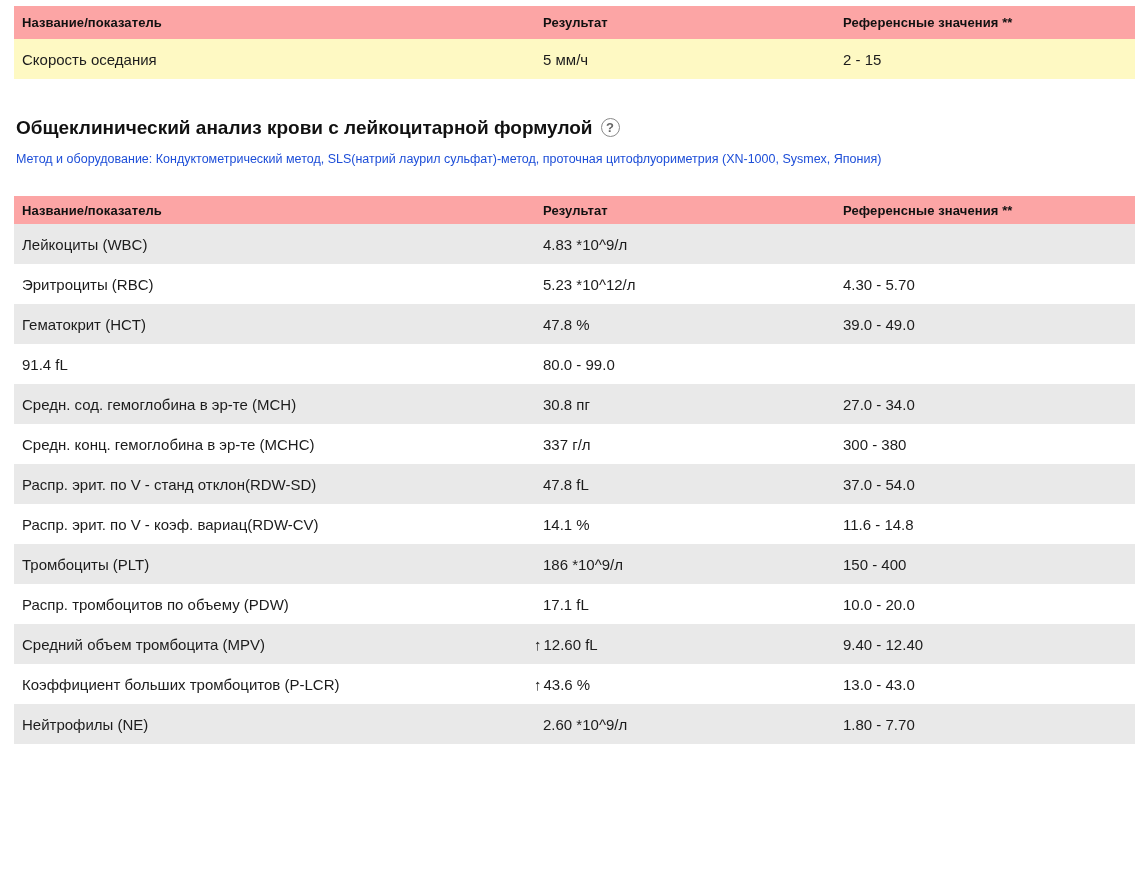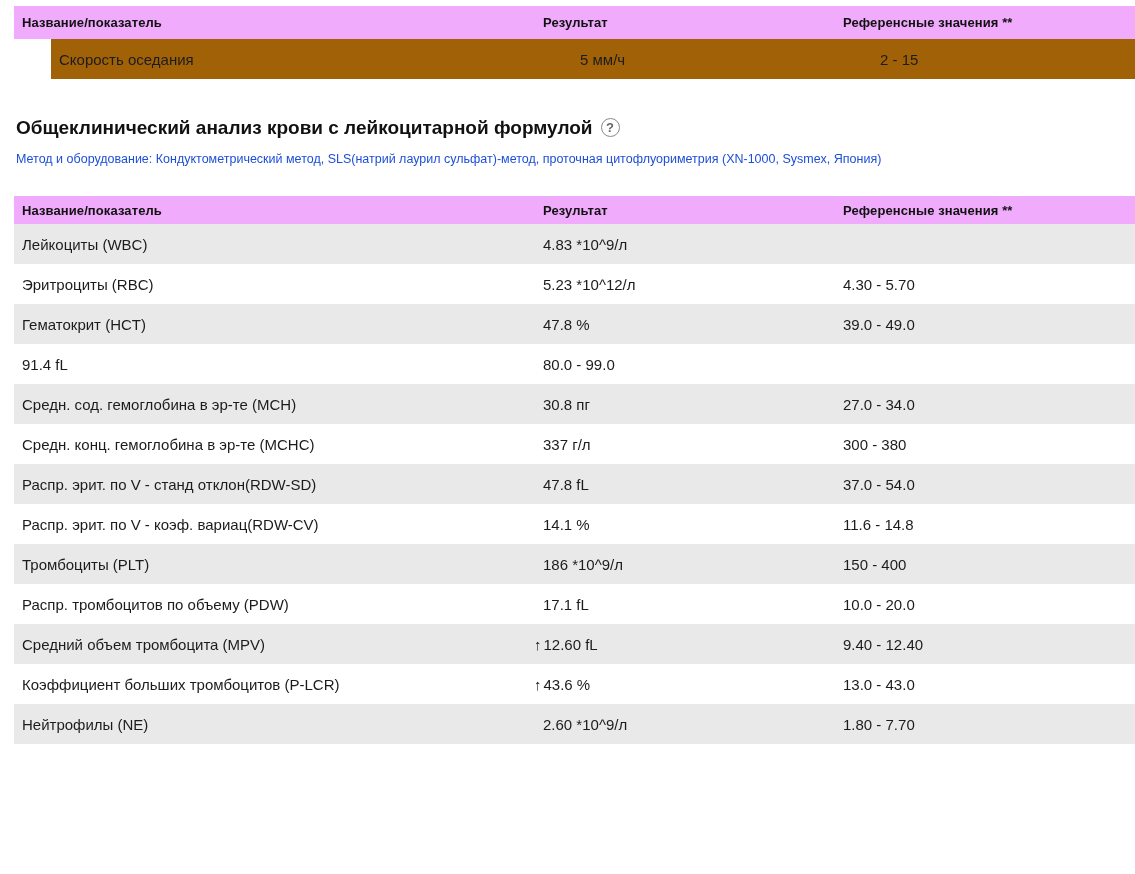--- a/index.html
+++ b/index.html
@@ -12,26 +12,26 @@
     padding-top: 6px;
     overflow: hidden;
   }
   .lab-table { margin-left: 14px; margin-right: 0; }
   .row {
     display: grid;
     grid-template-columns: 521px 300px auto;
     align-items: center;
     padding-left: 8px;
   }
-  .header-row { height: 33px; background: #f0abfc; }
+  .header-row { height: 33px; background: #fca5a5; }
   .header-row .cell {
     font-size: 13px; font-weight: bold; color: #111111;
     letter-spacing: 0.1px;
   }
-  .esr-table .data-row { height: 40px; background: #a16207; margin-left: 37px; }
+  .esr-table .data-row { height: 40px; background: #fef9c3; }
   .cbc-rows .row { height: 40px; }
   .cbc-rows .row:nth-child(odd) { background: #e9e9e9; }
   .cbc-table .header-row { height: 28px; }
   .cell { font-size: 15px; white-space: nowrap; }
   .arrow:not(:empty) { margin-left: -9px; padding-right: 2px; font-size: 15px; }
   .section-title {
     margin: 36px 0 0 16px;
     font-size: 19px; font-weight: bold; color: #111111;
     line-height: 26px;
   }

